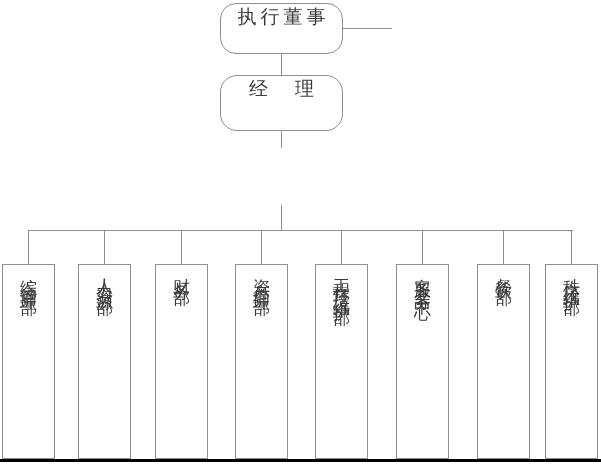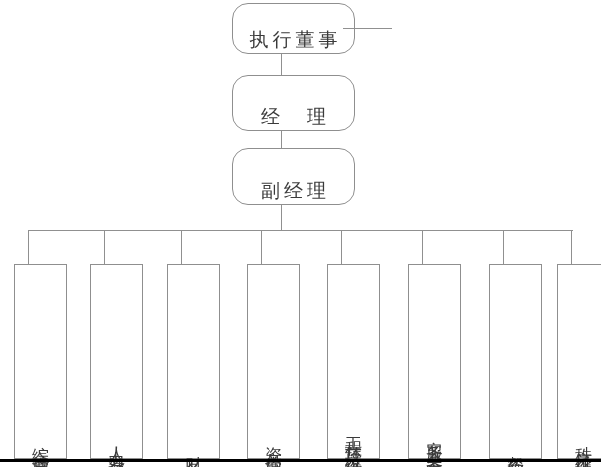--- a/index.html
+++ b/index.html
@@ -8,23 +8,22 @@
     width:601px;height:467px;
     background:#ffffff;
     font-family:"Liberation Serif","DejaVu Serif",serif;
     overflow:hidden;
   }
   .node{
     position:absolute;
     box-sizing:border-box;
     border:1px solid #8f8f8f;
     background:#ffffff;
-    display:flex;align-items:flex-end;justify-content:center;
+    display:flex;align-items:flex-start;justify-content:center;
     color:#3a3a3a;
-    margin-left:12px;
   }
   .round{
     border-radius:16px;
     font-size:19px;
     letter-spacing:4px;
     text-indent:4px; 
   }
   .dept{
     width:53px;top:264px;height:195px;
     border-radius:0;
@@ -48,27 +47,24 @@
 </head>
 <body>
 
 <div id="stage">
 
   <div class="node round" style="left:220px;top:3px;width:123px;height:51px;">
     <span>执行董事</span>
   </div>
 
 
-  <div class="node round" style="left:220px;top:75px;width:123px;height:56px;">
+  <div class="node round" style="left:220px;top:75px;width:123px;height:56px;border-radius:17px;">
     <span>经　理</span>
   </div>
 
-  <div class="node round" style="left:220px;top:148px;width:123px;height:57px;">
-    <span>副经理</span>
-  </div>
 
   <div class="line h" style="left:343px;top:28px;width:49px;"></div>
   <div class="line v" style="left:281px;top:54px;height:21px;"></div>
   <div class="line v" style="left:281px;top:131px;height:17px;"></div>
   <div class="line v" style="left:281px;top:205px;height:25px;"></div>
   <div class="line h" style="left:28px;top:230px;width:545px;"></div>
 
   <div id="departments">
       <div class="line v" style="left: 28px; top: 230px; height: 34px;"></div>
       <div class="node dept" style="left: 2px;">

